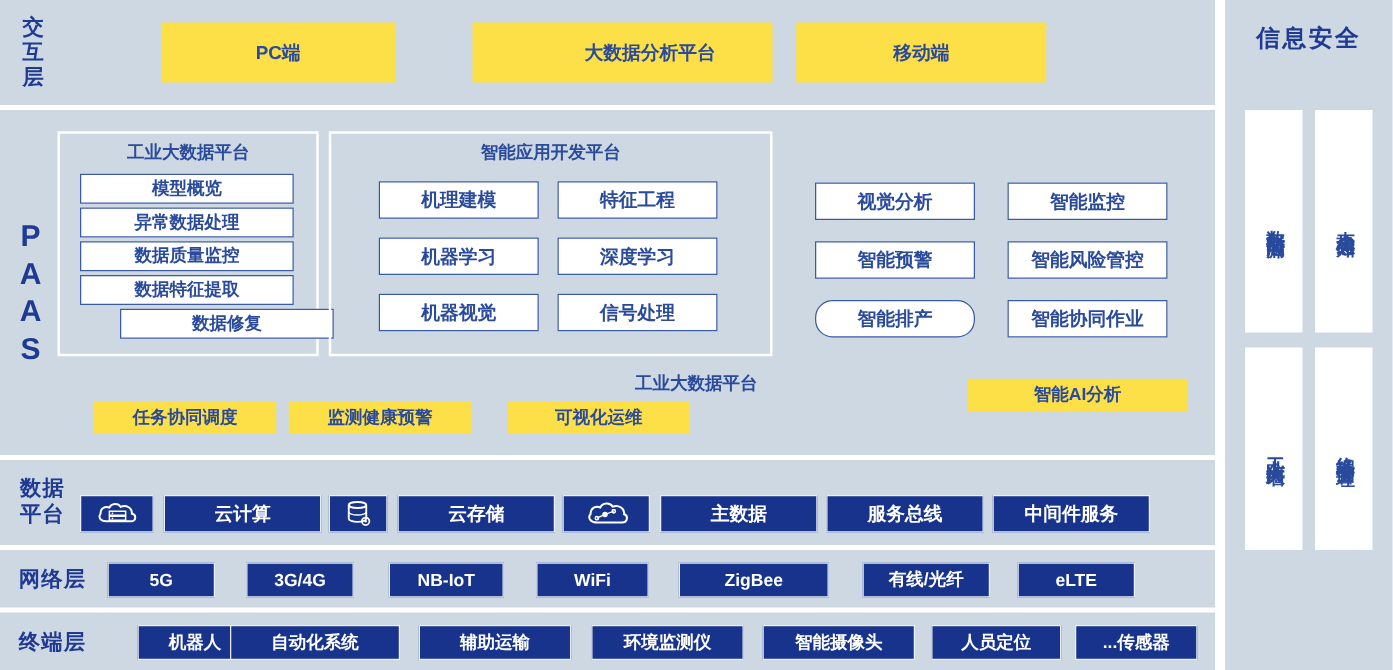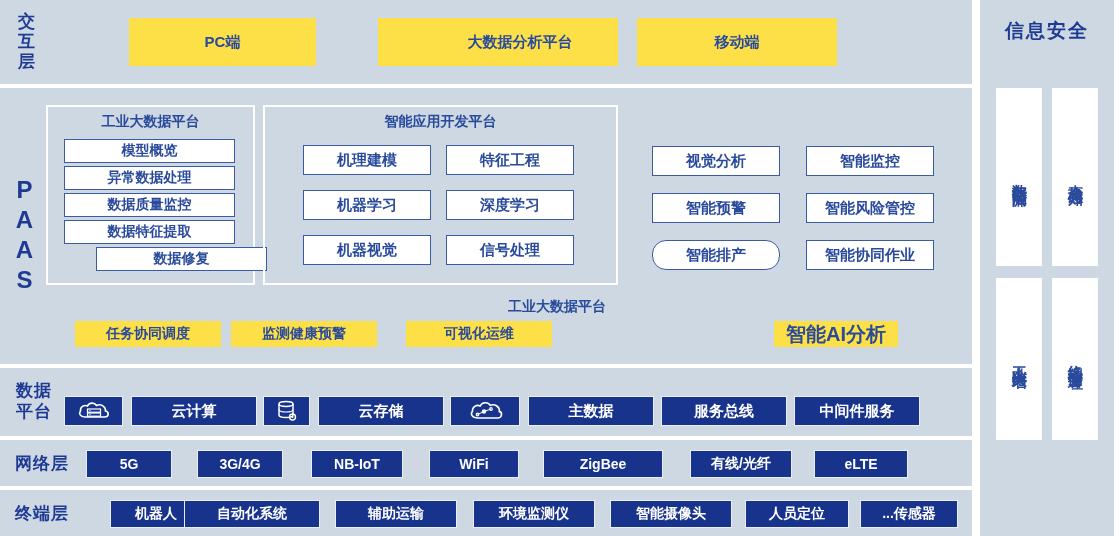--- a/index.html
+++ b/index.html
@@ -129,21 +129,21 @@
   <div class="chip-bordered" style="left:806px;top:146px;width:126px;height:28px;font-size:15px;">智能监控</div>
   <div class="chip-bordered" style="left:652px;top:193px;width:126px;height:28px;font-size:15px;">智能预警</div>
   <div class="chip-bordered" style="left:806px;top:193px;width:126px;height:28px;font-size:15px;">智能风险管控</div>
   <div class="chip-bordered" style="left:652px;top:240px;width:126px;height:28px;font-size:15px;border-radius:14px;">智能排产</div>
   <div class="chip-bordered" style="left:806px;top:240px;width:126px;height:28px;font-size:15px;">智能协同作业</div>
 
   <div class="sub-title" style="top:298px;">工业大数据平台</div>
   <div class="chip-white" style="left:75px;top:321px;width:146px;height:26px;font-size:14px;">任务协同调度</div>
   <div class="chip-white" style="left:231px;top:321px;width:146px;height:26px;font-size:14px;">监测健康预警</div>
   <div class="chip-white" style="left:406px;top:321px;width:146px;height:26px;font-size:14px;">可视化运维</div>
-  <div class="chip-white" style="left:774px;top:321px;width:124px;height:26px;font-size:20px;">智能AI分析</div>
+  <div class="chip-white" style="left:774px;top:303px;width:176px;height:26px;font-size:14px;">智能AI分析</div>
 
   <div class="lbl lbl-vert" style="left:4px;top:378px;width:60px;height:48px;font-size:17px;line-height:1.22;">
     <span>数据</span>
     <span>平台</span>
   </div>
 
   <div class="icon-tile" style="left:64px;top:396px;width:57px;height:28px;">
     <svg width="34" height="22" viewBox="0 0 34 22" aria-hidden="true">
       <path d="M8 17 C3 17 1.5 13.5 3.5 11 C3 7 7 4.5 10.5 6 C12 2.5 17.5 2 19.5 5.5 C24 3.5 29 6.5 28.5 11 C32 11.5 32.5 17 27.5 17 Z" fill="none" stroke="#ffffff" stroke-width="1.6"></path>
       <rect x="10.5" y="9" width="13" height="3.2" fill="none" stroke="#ffffff" stroke-width="1.2"></rect>

